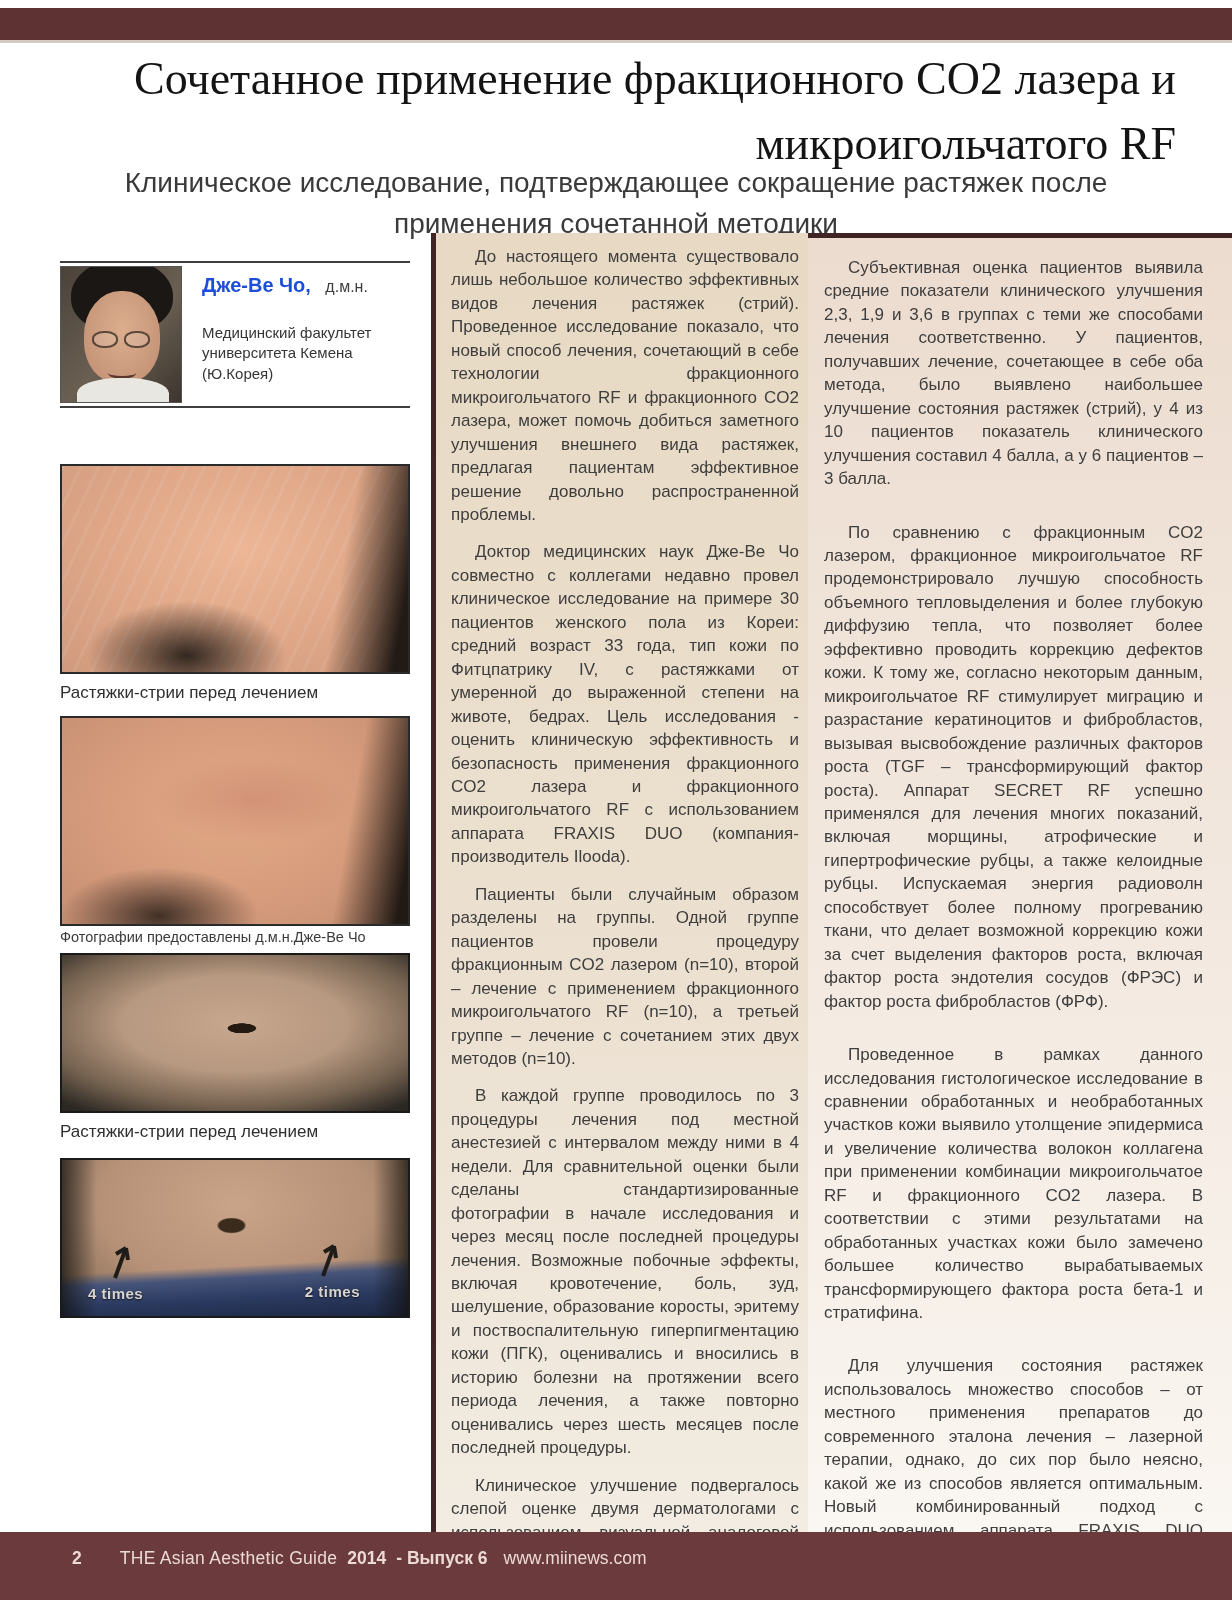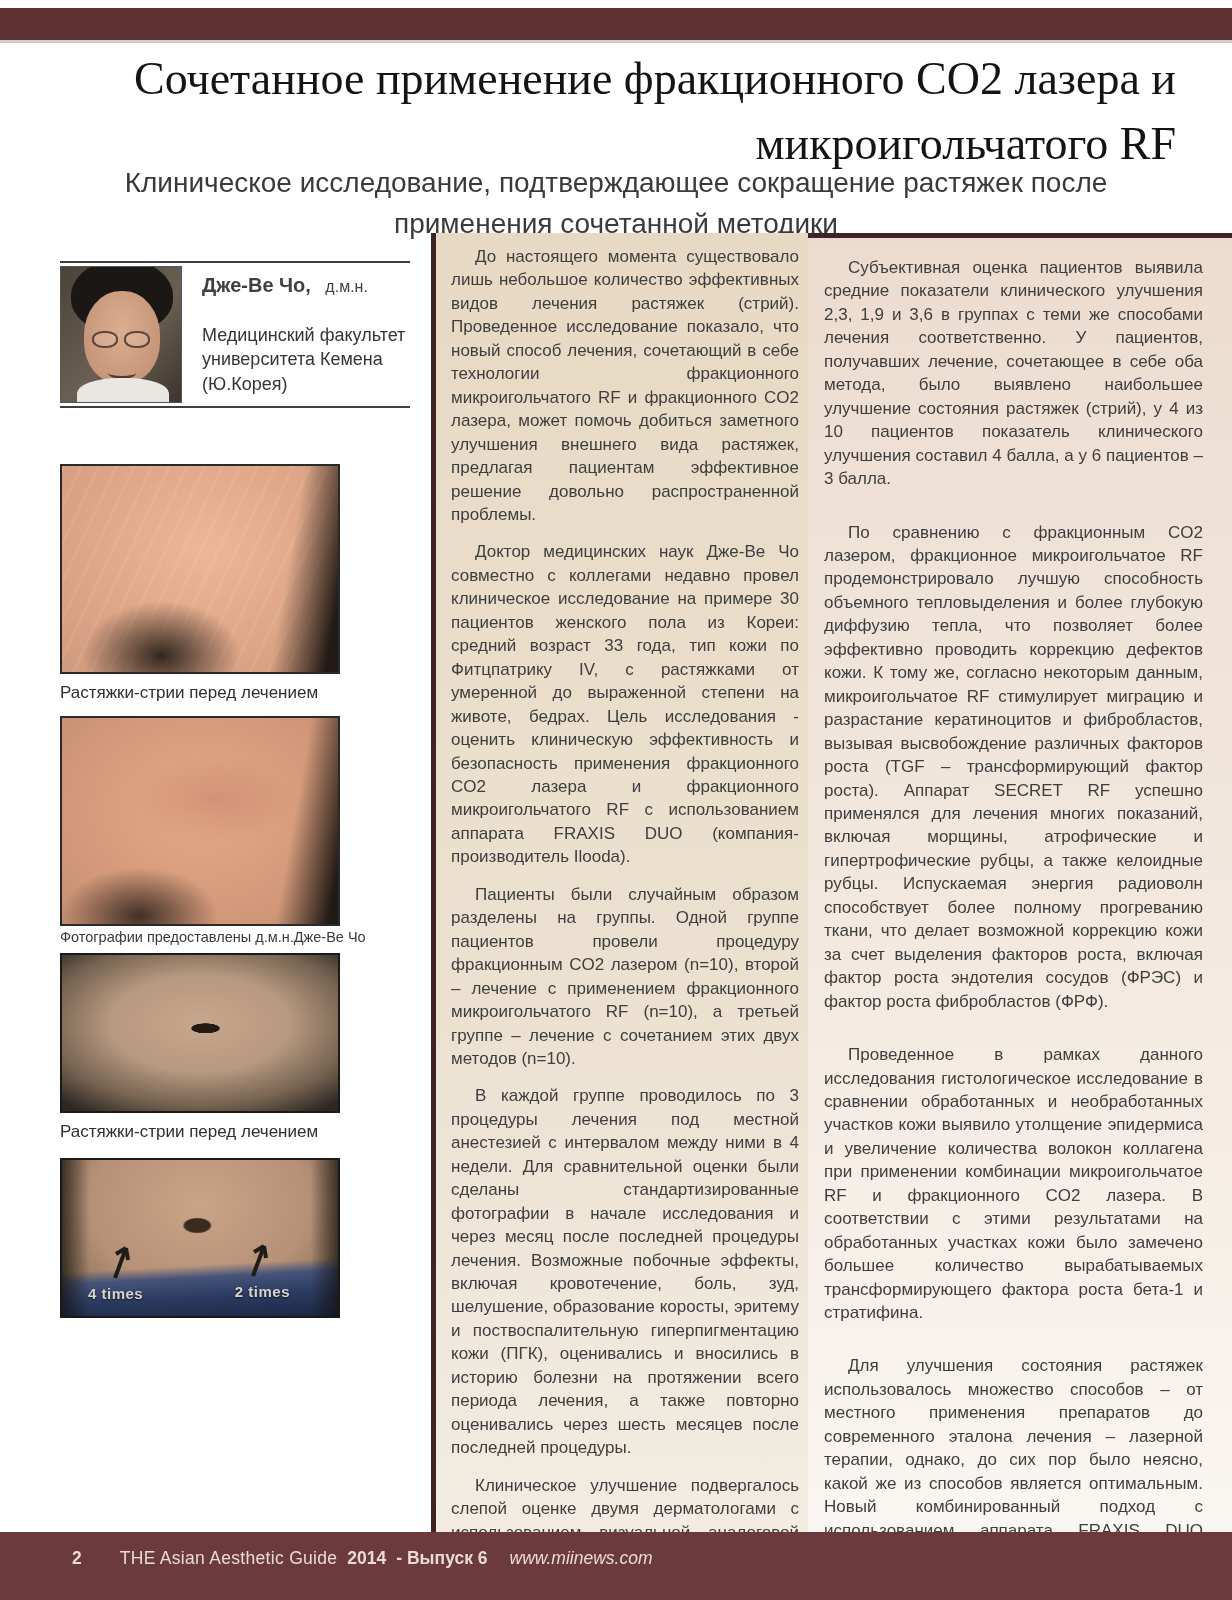--- a/index.html
+++ b/index.html
@@ -50,25 +50,25 @@
     border-radius:48% 48% 44% 44%; }
   .ap-glasses { position:absolute; top:64px; left:31px; width:60px; height:18px; display:flex; gap:6px; }
   .ap-lens { width:26px; height:17px; border:2px solid rgba(50,38,30,.75); border-radius:45%;
     background:rgba(255,255,255,.12); }
   .ap-smile { position:absolute; top:100px; left:47px; width:28px; height:12px;
     border-bottom:3px solid #5b372b; border-radius:50%; }
   .ap-shirt { position:absolute; bottom:-10px; left:16px; width:92px; height:34px;
     background:#e9e7e1; border-radius:45% 45% 0 0; }
   .author-info { padding-top:8px; }
   .author-name-row { margin-bottom:26px; }
-  .author-name { font-size:20px; font-weight:bold; color:#404040; }
+  .author-name { font-size:20px; font-weight:bold; color:#1d4ed8; }
   .author-degree { font-size:16px; color:#3e3e3e;margin-left:10px; }
-  .author-affiliation { font-size:18px; line-height:1.35; color:#353535; max-width:205px; }
-
-  .photo { width:280px; position:relative; border:2px solid #2a2a2a; }
+  .author-affiliation { font-size:15px; line-height:1.35; color:#353535; max-width:205px; }
+
+  .photo { width:350px; position:relative; border:2px solid #2a2a2a; }
   .photo1 {
     height:210px; margin-top:56px;
     background:
       radial-gradient(ellipse 60% 55% at 36% 92%, rgba(32,26,20,.9) 0%, rgba(32,26,20,0) 48%),
       linear-gradient(100deg, rgba(0,0,0,0) 78%, rgba(24,19,15,.95) 96%),
       repeating-linear-gradient(115deg, rgba(255,255,255,.07) 0 3px, rgba(0,0,0,0) 3px 16px),
       radial-gradient(ellipse at 52% 40%, #ecb697 0%, #dfa788 55%, #d09a7e 100%);
   }
   .photo2 {
     height:210px; margin-top:12px;
@@ -132,21 +132,21 @@
     position:absolute; left:0; right:0; bottom:0; height:68px;
     background:#6b3a3c; color:#ecdad6;
   }
   .footer-inner {
     padding:16px 0 0 72px; font-size:17.5px; display:flex; gap:10px; align-items:baseline;
   }
   .f-num { font-weight:bold; margin-right:28px; }
   .f-pub { font-weight:400; letter-spacing:.3px; }
   .f-year { font-weight:bold; }
   .f-issue { font-weight:bold; }
-  .f-url { margin-left:12px; font-weight:400;font-style:italic; }
+  .f-url { margin-left:6px; font-weight:400; }
 </style>
 </head>
 <body>
 
 <div class="topbar"></div>
 
 <h1 class="title">Сочетанное применение фракционного CO2 лазера и микроигольчатого RF</h1>
 <div class="subtitle">Клиническое исследование, подтверждающее сокращение растяжек после применения сочетанной методики</div>
 
 <div class="content">

